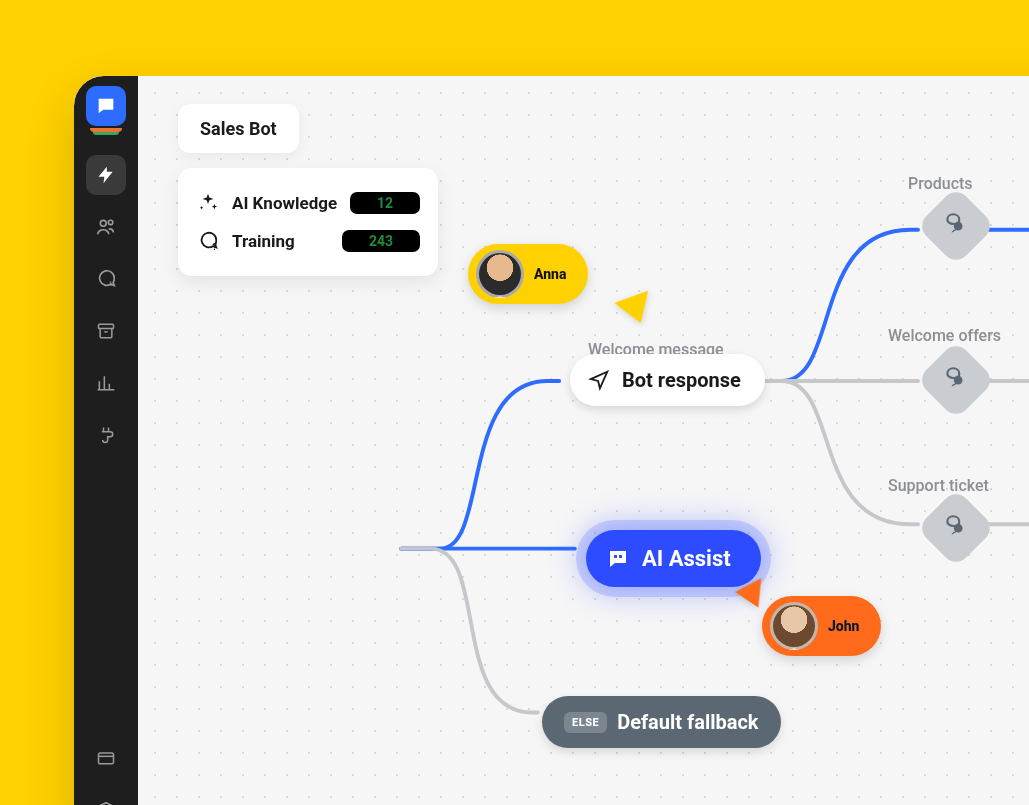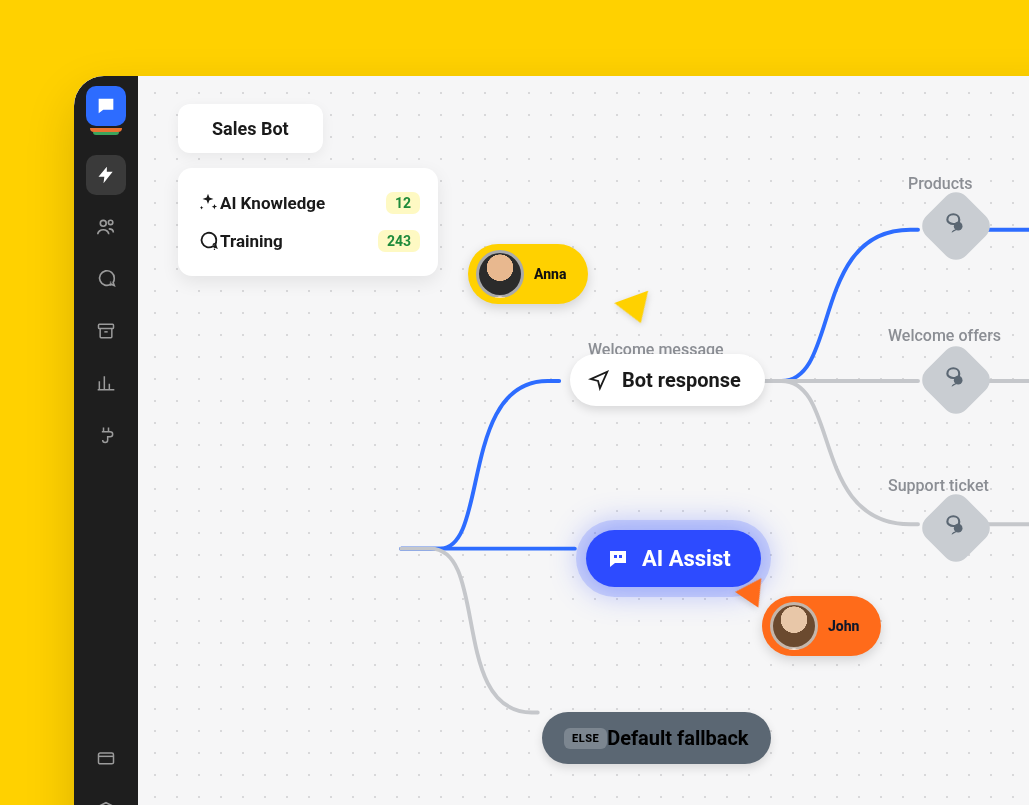--- a/index.html
+++ b/index.html
@@ -65,46 +65,46 @@
     background-color: #F6F6F7;
     background-image: radial-gradient(#d8d8da 1.2px, transparent 1.2px);
     background-size: 22px 22px;
     background-position: 6px 6px;
   }
   .title-chip {
     position: absolute;
     left: 40px; top: 28px;
     background: #fff;
     border-radius: 12px;
-    padding: 14px 34px;
+    padding: 14px 22px;
     font-weight: 700;
     font-size: 18px;
     color: #1a1a1a;
     box-shadow: 0 4px 14px rgba(0,0,0,0.06);
   }
   .panel {
     position: absolute;
     left: 40px; top: 92px;
     width: 260px;
     background: #fff;
     border-radius: 14px;
     padding: 16px 18px;
     box-shadow: 0 6px 18px rgba(0,0,0,0.08);
   }
   .panel-row {
     display:flex; align-items:center;
     padding: 8px 0;
-    gap: 0;
+    gap: 12px;
   }
   .panel-row .lbl { font-size:17px; font-weight:700; color:#1a1a1a; flex:1; }
   .panel-row .icn { width:24px; display:flex; justify-content:center; }
   .badge {
     font-size: 14px; font-weight: 700;
-    padding: 3px 9px; border-radius: 7px;
-    background: #fef9c3; color: #1f8b3b;
+    padding: 3px 27px; border-radius: 7px;
+    background: #000000; color: #1f8b3b;
   }
 
   
   svg.connectors {
     position:absolute; left:0; top:0; width:100%; height:100%;
     pointer-events:none;
   }
   .edge-blue { stroke:#2D6CFF; stroke-width:4; fill:none; stroke-linecap:round; }
   .edge-grey { stroke:#c5c7cb; stroke-width:4; fill:none; stroke-linecap:round; }
 
@@ -137,24 +137,23 @@
   }
   .ai-node {
     left: 448px; top: 454px;
     background:#2D4BFF; color:#ffffff;
     padding: 16px 30px 16px 20px; font-size:22px;
     gap:12px;
     box-shadow: 0 0 0 10px rgba(45,75,255,0.18), 0 0 30px 6px rgba(45,75,255,0.35);
   }
   .fallback-node {
     left: 404px; top: 620px;
-    background:#5b6773; color:#000000;
+    background:#5b6773; color:#ffffff;
     padding: 14px 22px; font-size:20px;
-    gap:0;
-    margin-top:16px;
+    gap:10px;
   }
   .else-pill {
     font-size: 11px; font-weight:800; letter-spacing:0.5px;
     background:#7c8690; padding:4px 8px; border-radius:6px;
   }
 
   
   .diamond {
     position:absolute;
     width:56px; height:56px;

